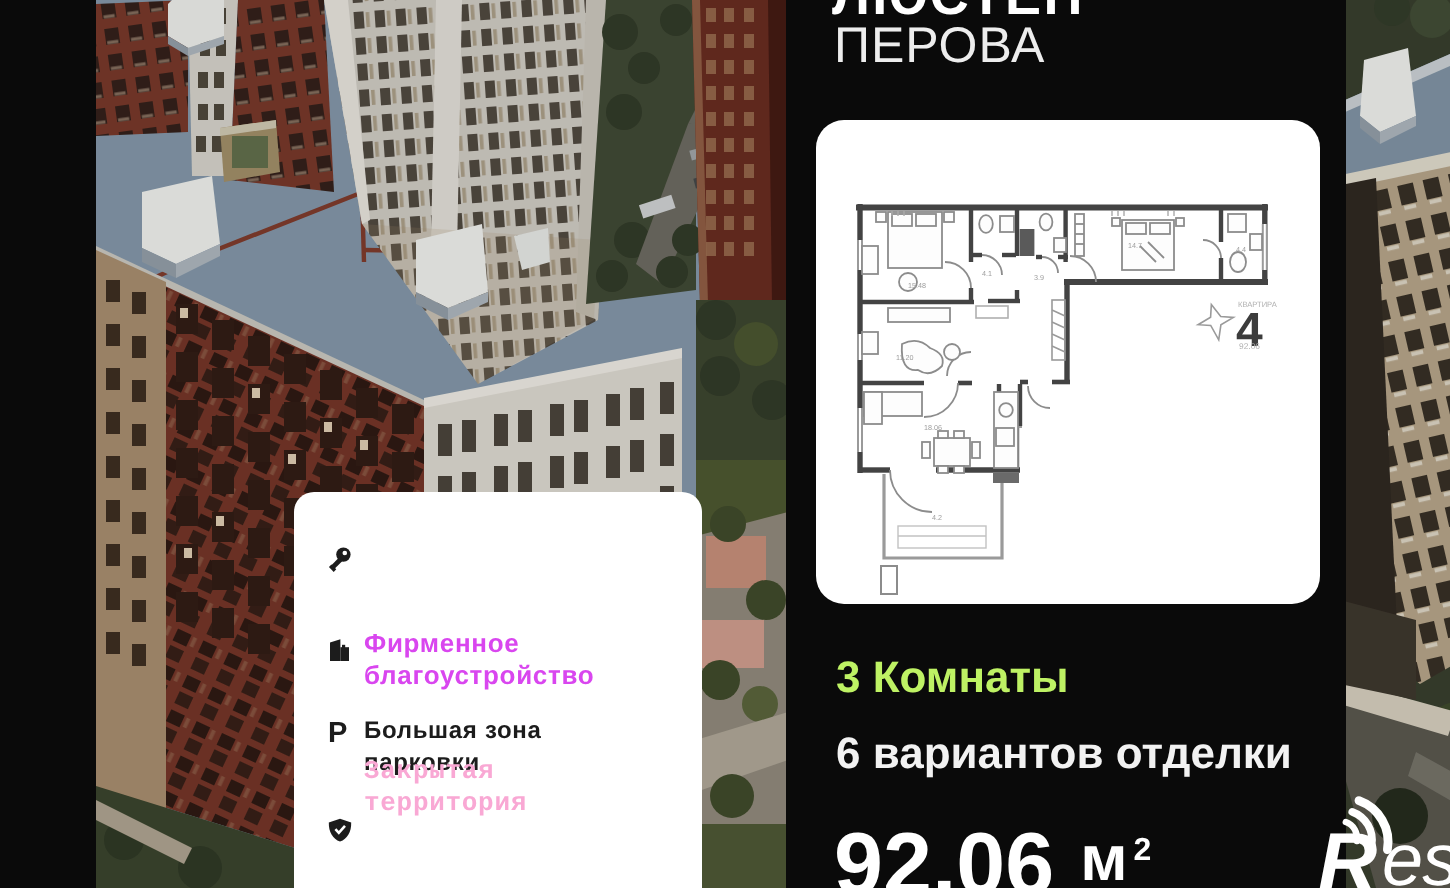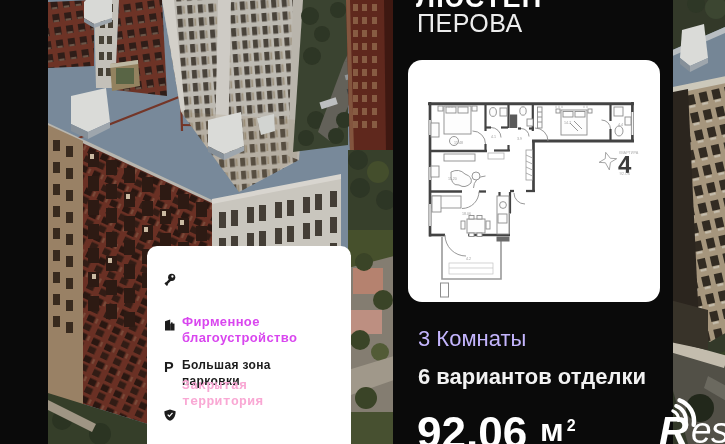--- a/index.html
+++ b/index.html
@@ -627,21 +627,21 @@
     <path d="M 560 152 L 563 159 L 569 161 L 562 163 L 559 170 L 557 162 L 551 160 L 558 158 Z" transform="rotate(-15 560 161)"></path>
   </g>
 
   <text x="571" y="153.5" fill="#b0b0b0" font-size="3.8" font-family="Liberation Sans">КВАРТИРА</text>
 
   <text x="570" y="173" fill="#3c3c3c" font-size="24" font-weight="bold" font-family="Liberation Sans">4</text>
 
   <text x="571.5" y="174.5" fill="#b0b0b0" font-size="4.2" font-family="Liberation Sans">92.06</text>
 </svg>
 
-<div class="abs" style="left:370px;top:327.5px;color:#c4b5fd;font-size:22px;font-weight:400;line-height:22px;">3 Комнаты</div>
+<div class="abs" style="left:370px;top:327.5px;color:#bef264;font-size:22px;font-weight:700;line-height:22px;">3 Комнаты</div>
 <div class="abs" style="left:370px;top:366px;color:#f2f2f2;font-size:22px;font-weight:700;line-height:22px;">6 вариантов отделки</div>
 <div class="abs" style="left:369px;top:411.2px;color:#ffffff;font-size:44px;font-weight:700;line-height:44px;">92.06<span style="font-size:32px;margin-left:13px;line-height:0;vertical-align:7px;">м</span><span style="font-size:16px;line-height:0;vertical-align:17.5px;margin-left:3px;">2</span></div>
 
 <div class="abs" style="left:99px;top:246px;width:204px;height:198px;background:#ffffff;border-radius:10px 10px 0 0;"></div>
 
 <svg class="abs" style="left:114px;top:271.5px" width="15" height="15" viewBox="0 0 15 15">
   <g fill="#1c1c1c">
     <circle cx="9.7" cy="5.3" r="3.6"></circle>
     <circle cx="10.4" cy="4.5" r="1.15" fill="#fff"></circle>
     <rect x="5.2" y="6.1" width="2.4" height="7" transform="rotate(45 6.4 9.6)"></rect>

